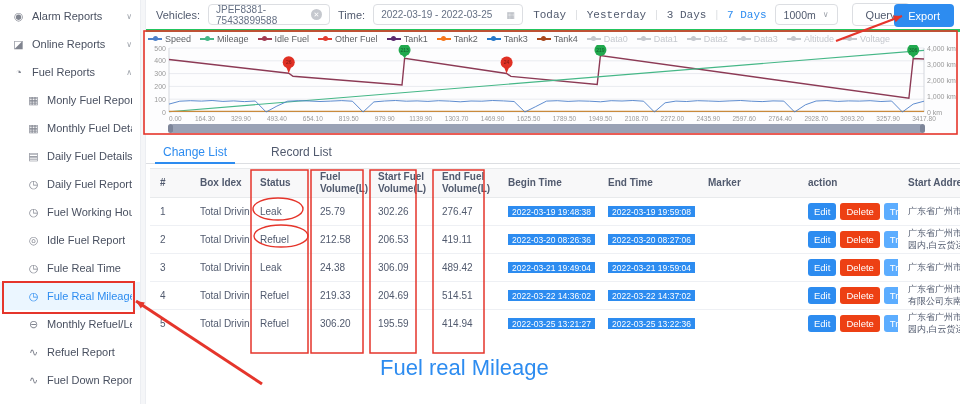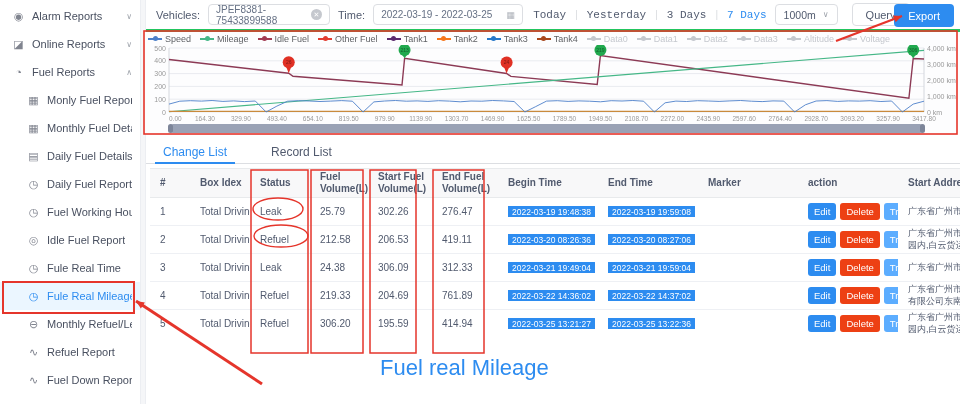--- a/index.html
+++ b/index.html
@@ -396,41 +396,41 @@
       <div class="a1">广东省广州市白云</div>
       <div class="a2">园内,白云货运市</div>
     </div>
   </div>
         <div class="trow">
     <div class="td">3</div>
     <div class="td">Total Driving</div>
     <div class="td">Leak</div>
     <div class="td">24.38</div>
     <div class="td">306.09</div>
-    <div class="td">312.33</div>
+    <div class="td">489.42</div>
     <div class="td">
       <span class="badge">2022-03-21 19:49:04</span><span class="dots">…</span>
     </div>
     <div class="td">
       <span class="badge">2022-03-21 19:59:04</span><span class="dots">…</span>
     </div>
     <div class="td"></div>
     <div class="td"><button class="btn" style="background: rgb(45, 140, 240);">Edit</button><button class="btn" style="background: rgb(237, 64, 20);">Delete</button><button class="btn" style="background: rgb(92, 173, 255);">Track</button></div>
     <div class="td c-addr">
       <div class="a1">广东省广州市番禺</div>
       <div class="a2"></div>
     </div>
   </div>
         <div class="trow">
     <div class="td">4</div>
     <div class="td">Total Driving</div>
     <div class="td">Refuel</div>
     <div class="td">219.33</div>
     <div class="td">204.69</div>
-    <div class="td">761.89</div>
+    <div class="td">514.51</div>
     <div class="td">
       <span class="badge">2022-03-22 14:36:02</span><span class="dots">…</span>
     </div>
     <div class="td">
       <span class="badge">2022-03-22 14:37:02</span><span class="dots">…</span>
     </div>
     <div class="td"></div>
     <div class="td"><button class="btn" style="background: rgb(45, 140, 240);">Edit</button><button class="btn" style="background: rgb(237, 64, 20);">Delete</button><button class="btn" style="background: rgb(92, 173, 255);">Track</button></div>
     <div class="td c-addr">
       <div class="a1">广东省广州市从化</div>

